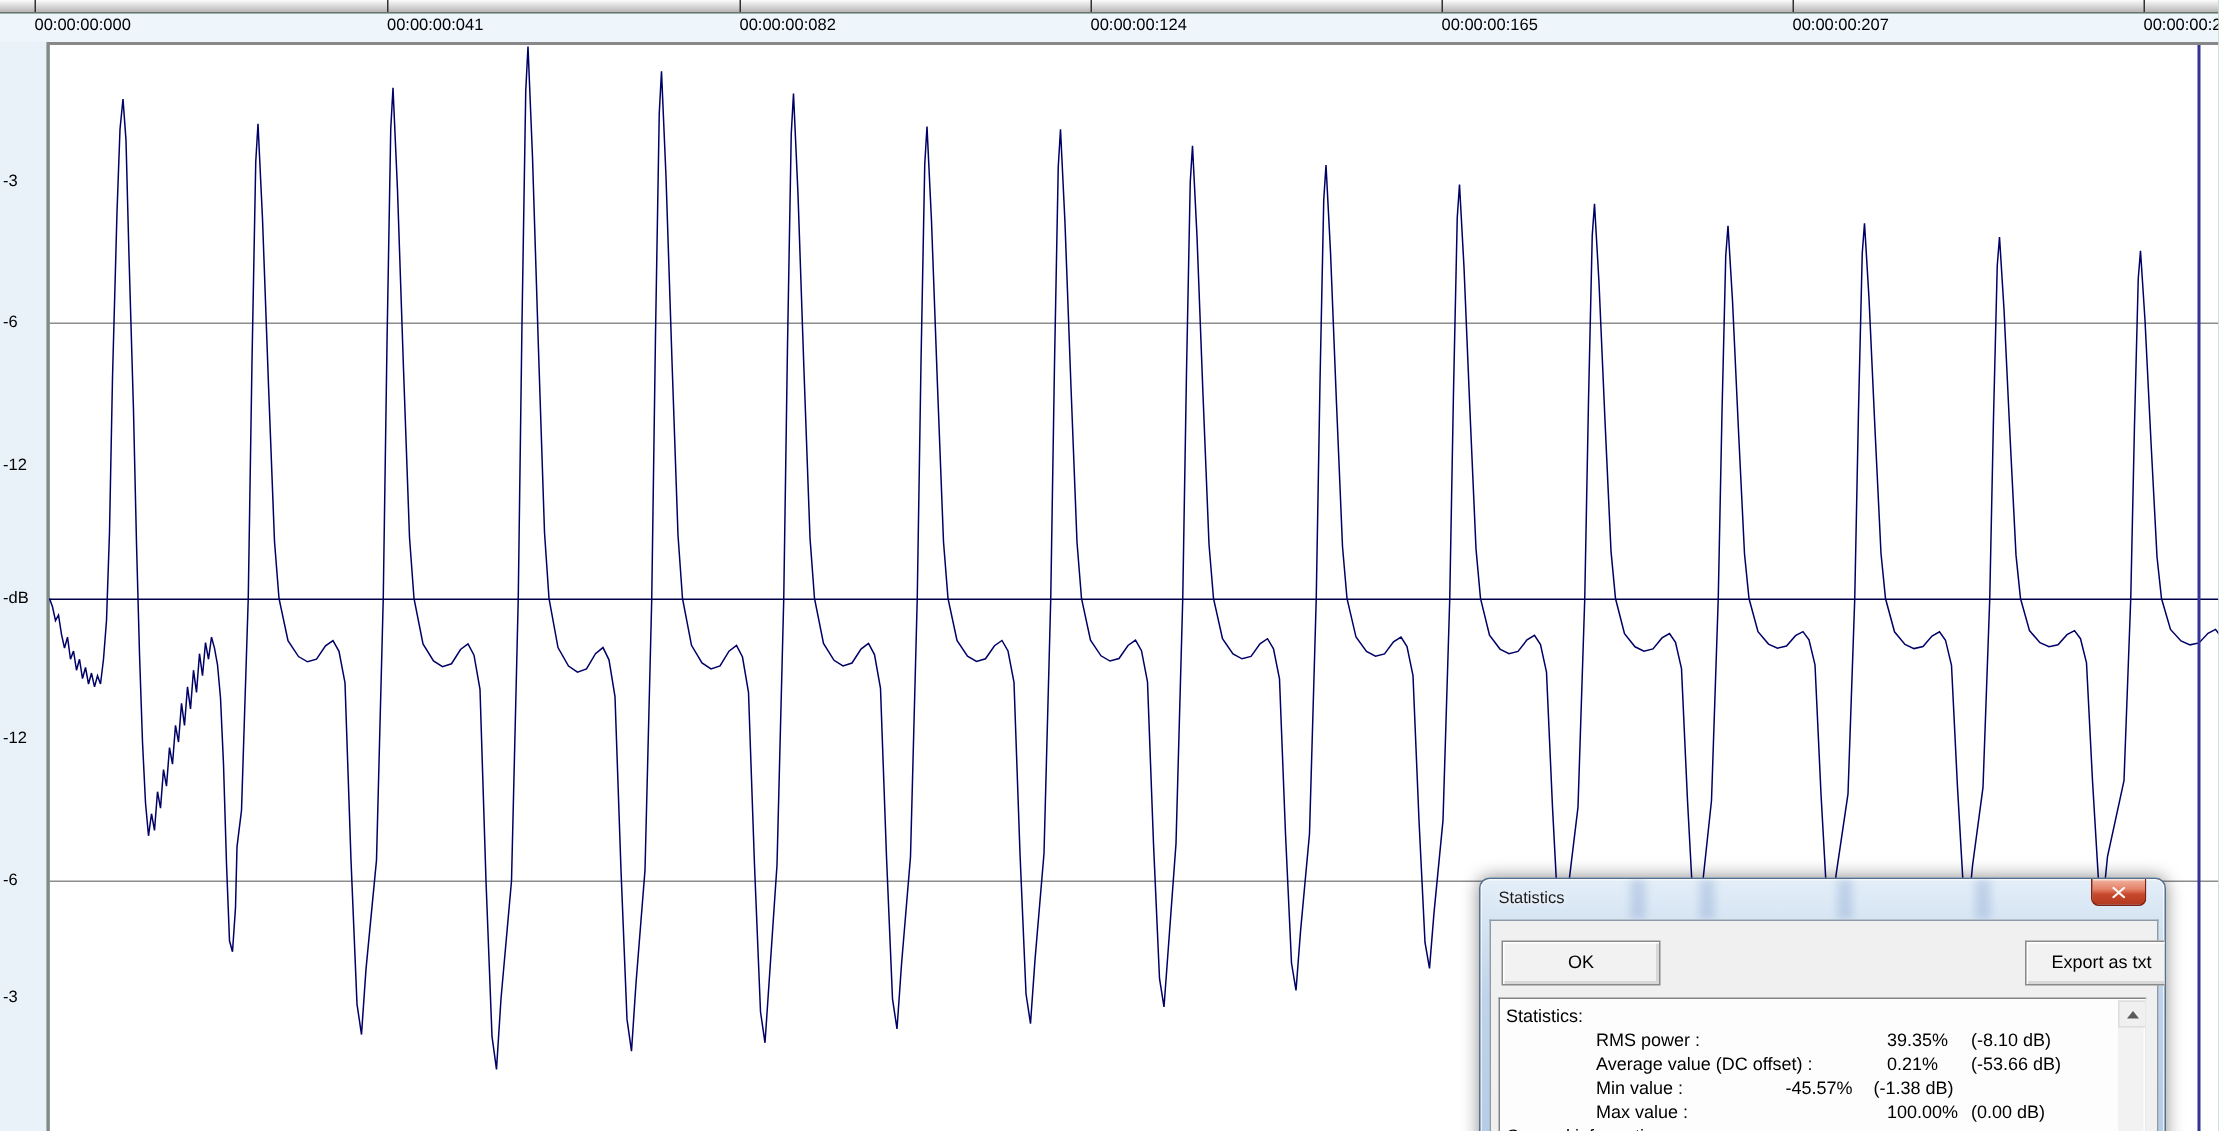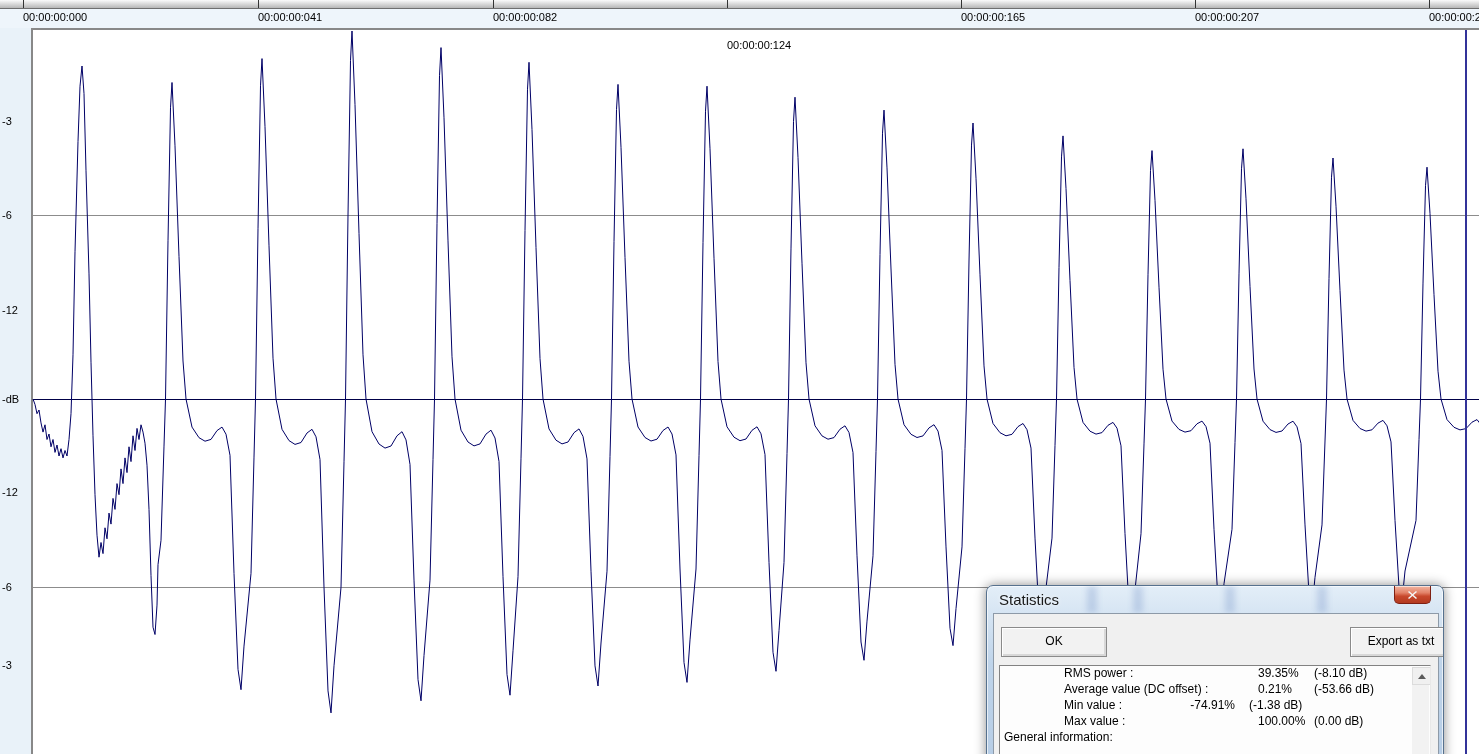--- a/index.html
+++ b/index.html
@@ -26,21 +26,21 @@
   
   #stats-dialog{position:absolute;left:986px;top:585px;width:456px;height:195px;
     border-radius:7px 7px 0 0;
     background:linear-gradient(#e3eef8,#bfd4ea 40%,#b4cbe4);
     border:1px solid #56718e;
     box-shadow:0 0 12px rgba(0,0,0,.45), inset 0 0 0 1px rgba(255,255,255,.65);
     z-index:10;overflow:hidden;}
   .glass-streak{position:absolute;top:0;height:27px;width:10px;
     background:#4a6fb5;opacity:.22;filter:blur(3px);}
   #dialog-title{position:absolute;left:12px;top:0;height:27px;line-height:27px;
-    font-size:15px;color:#1a1a1a;text-shadow:0 0 4px #fff;}
+    font-size:11px;color:#1a1a1a;text-shadow:0 0 4px #fff;}
   #dialog-close{position:absolute;right:12px;top:0;width:35px;height:17px;
     background:linear-gradient(#f2b5a2,#e38268 40%,#c8482c 60%,#b33a20);
     border:1px solid #7e2013;border-top:none;border-radius:0 0 5px 5px;
     box-shadow:inset 0 1px 0 rgba(255,255,255,.6);cursor:pointer;
     display:flex;align-items:center;justify-content:center;}
   #dialog-client{position:absolute;left:6px;top:27px;width:444px;height:200px;
     background:#f0f0f0;border:1px solid #8d9aa8;border-bottom:none;}
   .win-btn{position:absolute;height:28px;background:#f2f2f2;
     border:1px solid #8a8a8a;
     box-shadow:inset 1px 1px 0 #ffffff, inset -2px -2px 0 #d8d8d8;
@@ -88,21 +88,21 @@
       <div class="ruler-tick" style="left: 493px;"></div>
       <div class="ruler-tick" style="left: 727px;"></div>
       <div class="ruler-tick" style="left: 961px;"></div>
       <div class="ruler-tick" style="left: 1195px;"></div>
       <div class="ruler-tick" style="left: 1429px;"></div>
     </div>
   <div id="ruler-labels">
       <div class="time-label" style="left: 23px;">00:00:00:000</div>
       <div class="time-label" style="left: 258px;">00:00:00:041</div>
       <div class="time-label" style="left: 493px;">00:00:00:082</div>
-      <div class="time-label" style="left: 727px; margin-top: 28px;">00:00:00:124</div>
+      <div class="time-label" style="left: 727px;">00:00:00:124</div>
       <div class="time-label" style="left: 961px;">00:00:00:165</div>
       <div class="time-label" style="left: 1195px;">00:00:00:207</div>
       <div class="time-label" style="left: 1429px;">00:00:00:2</div>
     </div>
   <div id="left-gutter">
       <div class="db-label" style="top: 93px;">-3</div>
       <div class="db-label" style="top: 187px;">-6</div>
       <div class="db-label" style="top: 282px;">-12</div>
       <div class="db-label" style="top: 371px;">-dB</div>
       <div class="db-label" style="top: 464px;">-12</div>
@@ -123,33 +123,36 @@
         <path d="M1 0 L4.5 3 L8 0 L9 1 L5.5 4 L9 7 L8 8 L4.5 5 L1 8 L0 7 L3.5 4 L0 1 Z" fill="#f5f5f5"></path>
       </svg>
     </div>
 
     <div id="dialog-client">
       <div id="ok-button" class="win-btn">OK</div>
       <div id="export-button" class="win-btn">Export as txt</div>
 
       <div id="stats-listbox">
         <div id="stats-rows">
+            <div class="stats-row" style="margin-top: 4px;">
+              <span class="sr-header">Statistics:</span>
+            </div>
             <div class="stats-row">
               <span class="sr-label">RMS power :</span>
               <span class="sr-pct">39.35%</span>
               <span class="sr-db">(-8.10 dB)</span>
             </div>
             <div class="stats-row">
               <span class="sr-label">Average value (DC offset) :</span>
               <span class="sr-pct">0.21%</span>
               <span class="sr-db">(-53.66 dB)</span>
             </div>
             <div class="stats-row">
               <span class="sr-label">Min value :</span>
-              <span class="sr-pct-min">-74.91%</span>
+              <span class="sr-pct-min">-45.57%</span>
               <span class="sr-db-min">(-1.38 dB)</span>
             </div>
             <div class="stats-row">
               <span class="sr-label">Max value :</span>
               <span class="sr-pct">100.00%</span>
               <span class="sr-db">(0.00 dB)</span>
             </div>
             <div class="stats-row">
               <span class="sr-header">General information:</span>
             </div>

